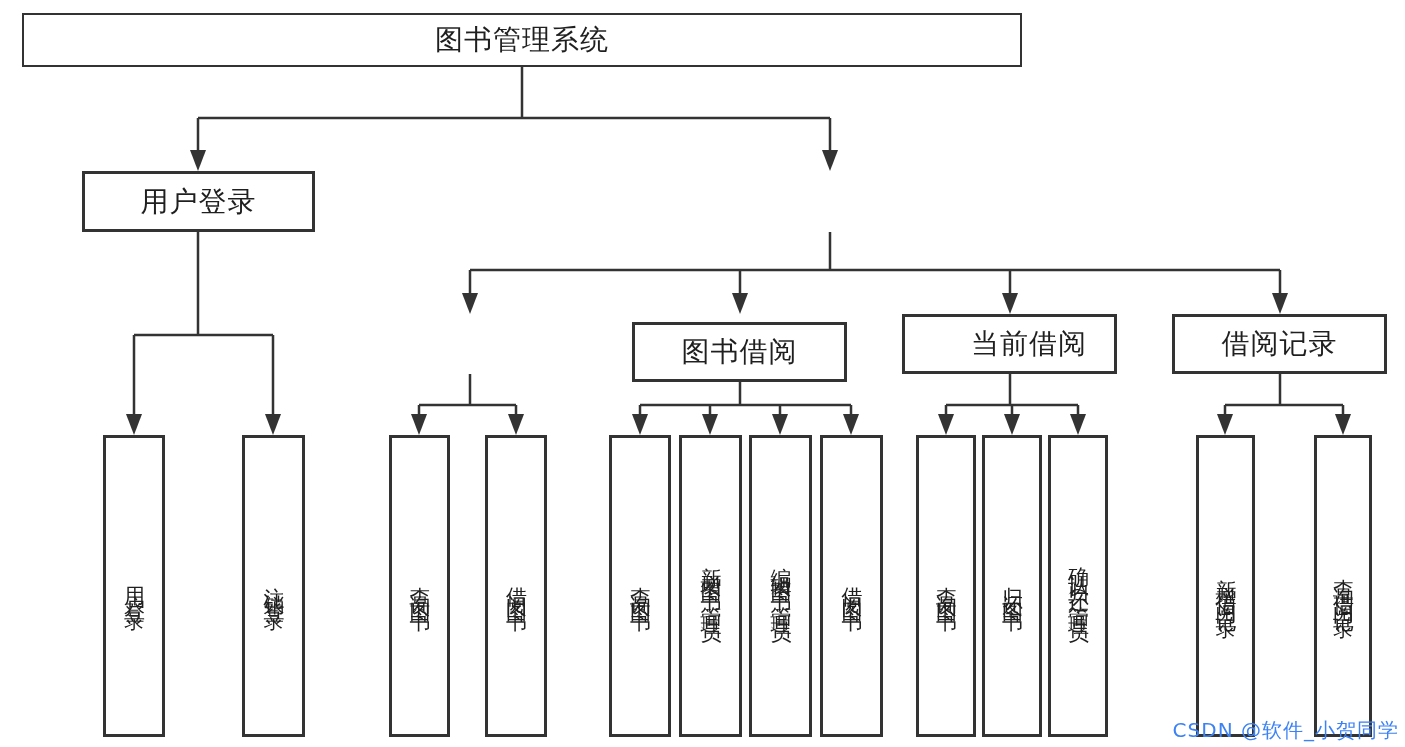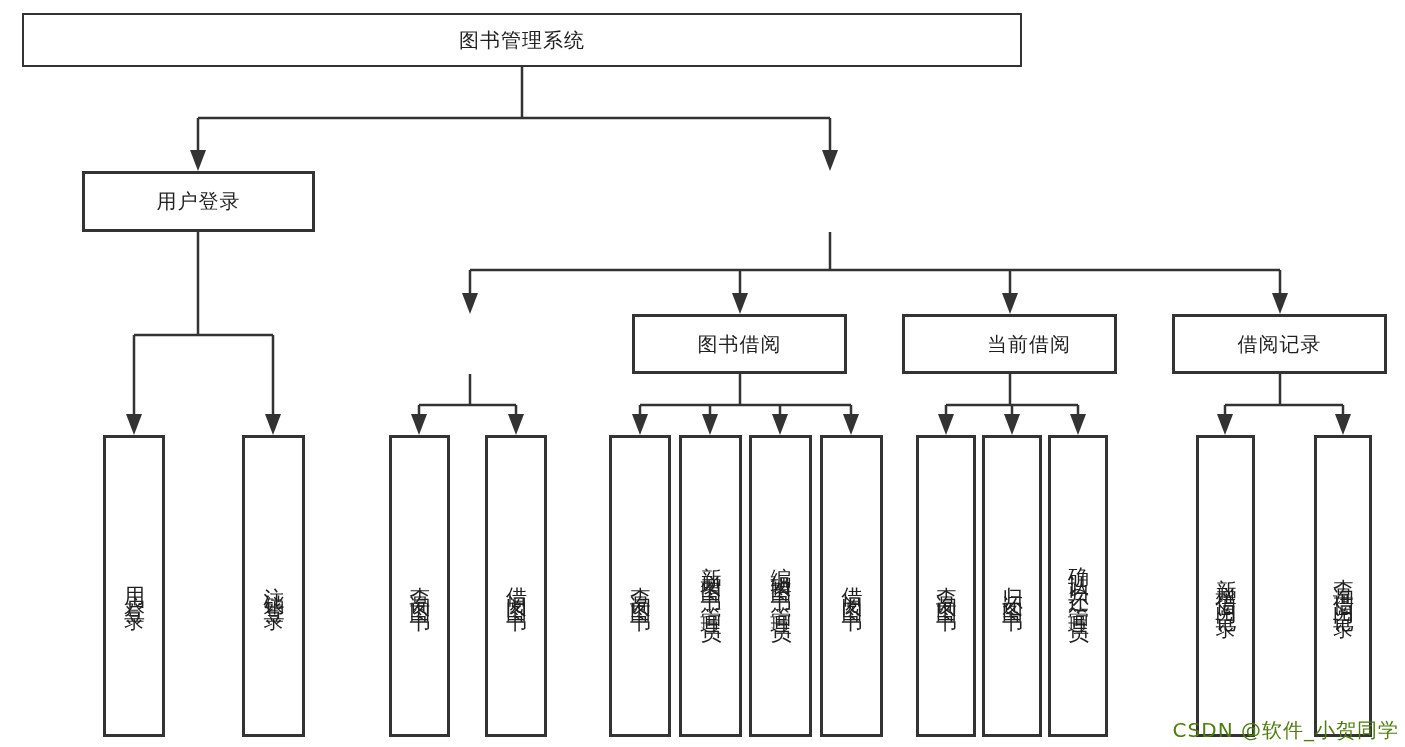--- a/index.html
+++ b/index.html
@@ -8,28 +8,28 @@
     font-family:"DejaVu Sans","Liberation Sans",sans-serif;
     color:#1f1f1f;overflow:hidden;
   }
   svg.connectors{position:absolute;left:0;top:0;z-index:1;}
   .box{
     position:absolute;background:#ffffff;border:3px solid #333333;
     box-sizing:border-box;display:flex;align-items:center;justify-content:center;
     z-index:2;
   }
   .box.root{border-width:2px;}
-  .box.h span{font-size:20px;letter-spacing:1px;white-space:nowrap;}
+  .box.h span{font-size:28px;letter-spacing:1px;white-space:nowrap;}
   .box.v span{
     writing-mode:vertical-rl;text-orientation:mixed;
     font-size:21px;letter-spacing:8px;line-height:1;white-space:nowrap;
   }
   .watermark{
     position:absolute;right:6px;bottom:3px;z-index:5;
-    font-size:20px;color:#4d7c0f;letter-spacing:1px;white-space:nowrap;
+    font-size:20px;color:#3b82f6;letter-spacing:1px;white-space:nowrap;
   }
 </style>
 </head>
 <body>
 
 <div class="canvas">
 
   <svg class="connectors" width="1405" height="747" viewBox="0 0 1405 747">
     <g stroke="#333333" stroke-width="2.5" fill="none">
       <path d="M522 67 V118 M198 118 H830 M198 118 V153 M830 118 V153"></path>
@@ -64,21 +64,21 @@
   </svg>
 
   <div class="box h root" style="left:22px;top:13px;width:1000px;height:54px;">
     <span>图书管理系统</span>
   </div>
 
   <div class="box h" style="left:82px;top:171px;width:233px;height:61px;">
     <span>用户登录</span>
   </div>
 
-  <div class="box h" style="left:632px;top:314px;width:215px;height:60px;">
+  <div class="box h" style="left:632px;top:322px;width:215px;height:60px;">
     <span>图书借阅</span>
   </div>
   <div class="box h" style="left:902px;top:314px;width:215px;height:60px;padding-left:39px;">
     <span>当前借阅</span>
   </div>
   <div class="box h" style="left:1172px;top:314px;width:215px;height:60px;">
     <span>借阅记录</span>
   </div>
 
   <div class="box v" style="left:103px;top:435px;width:62px;height:302px;">

